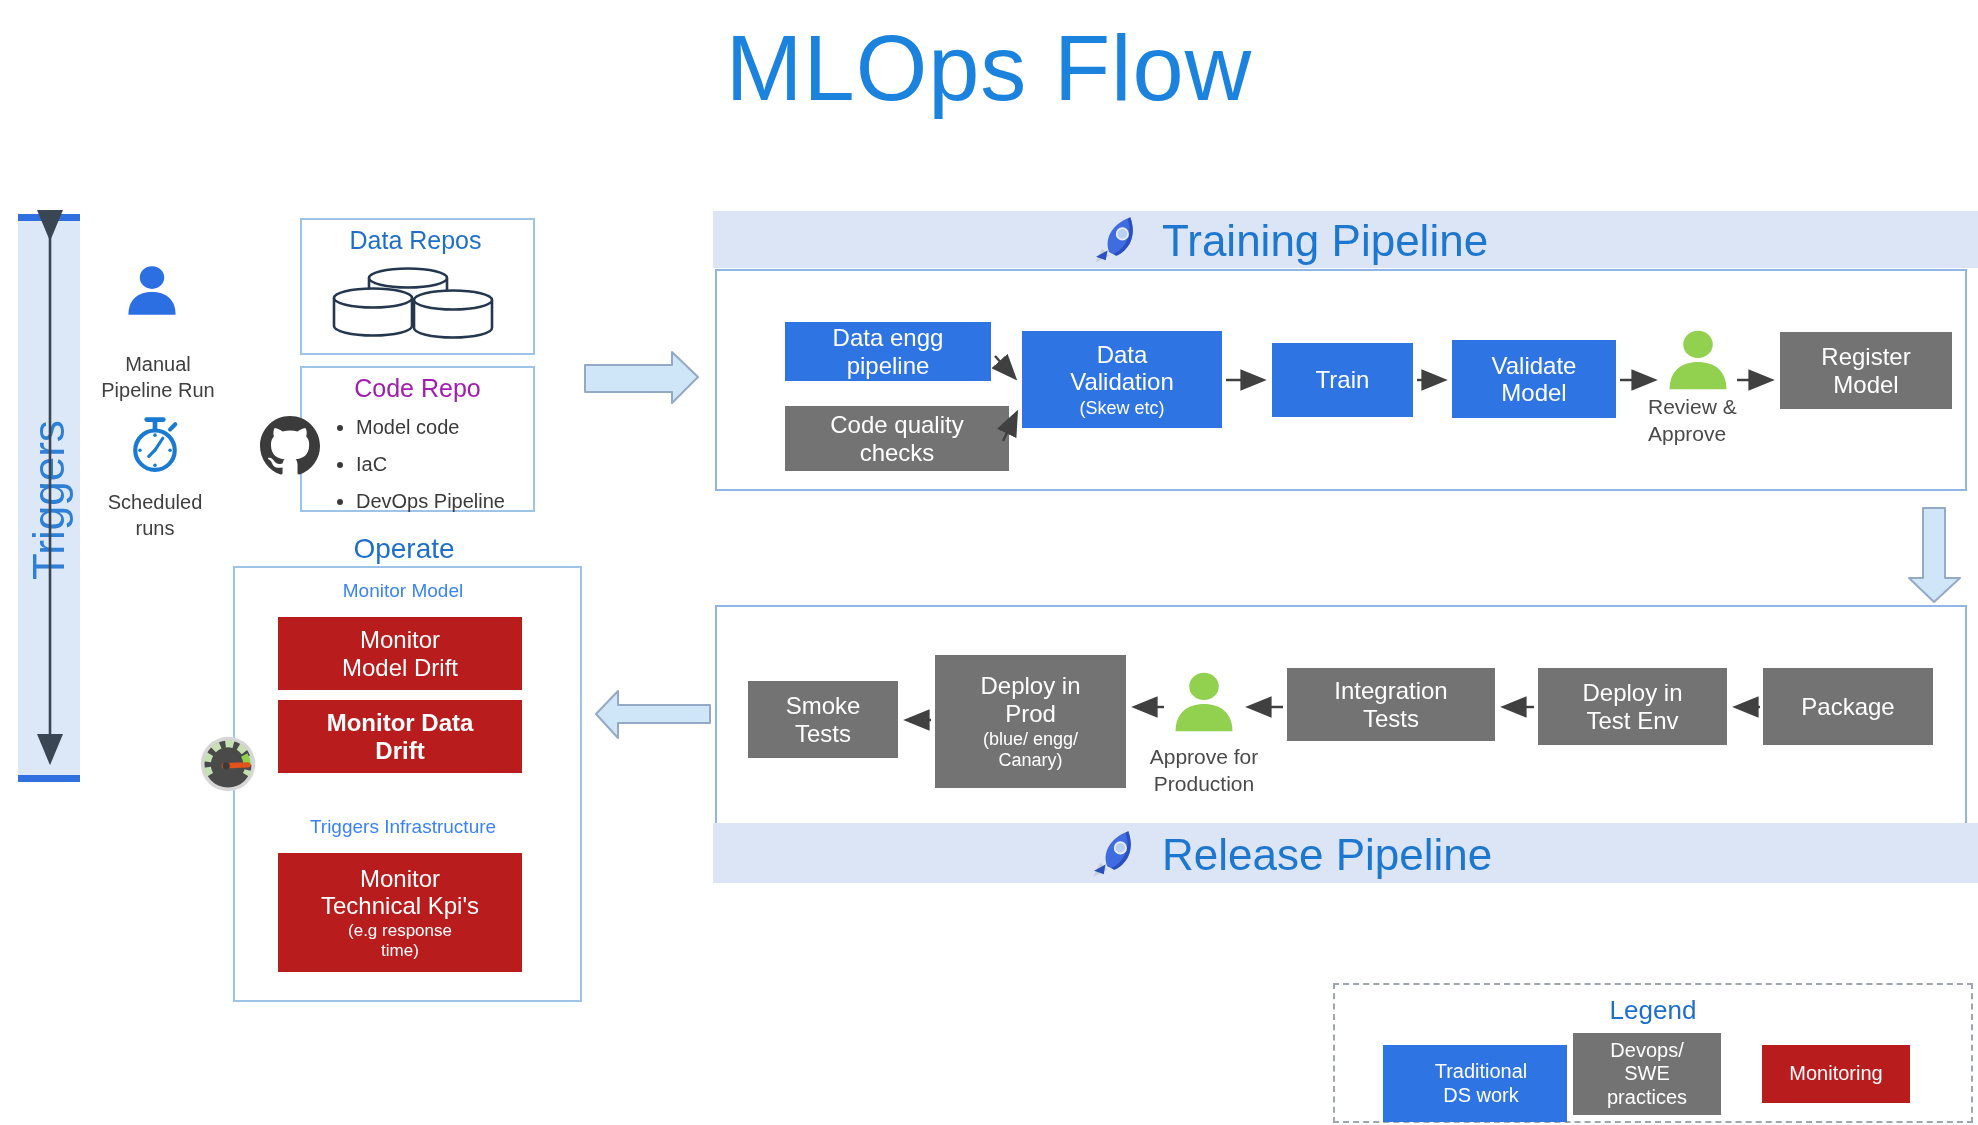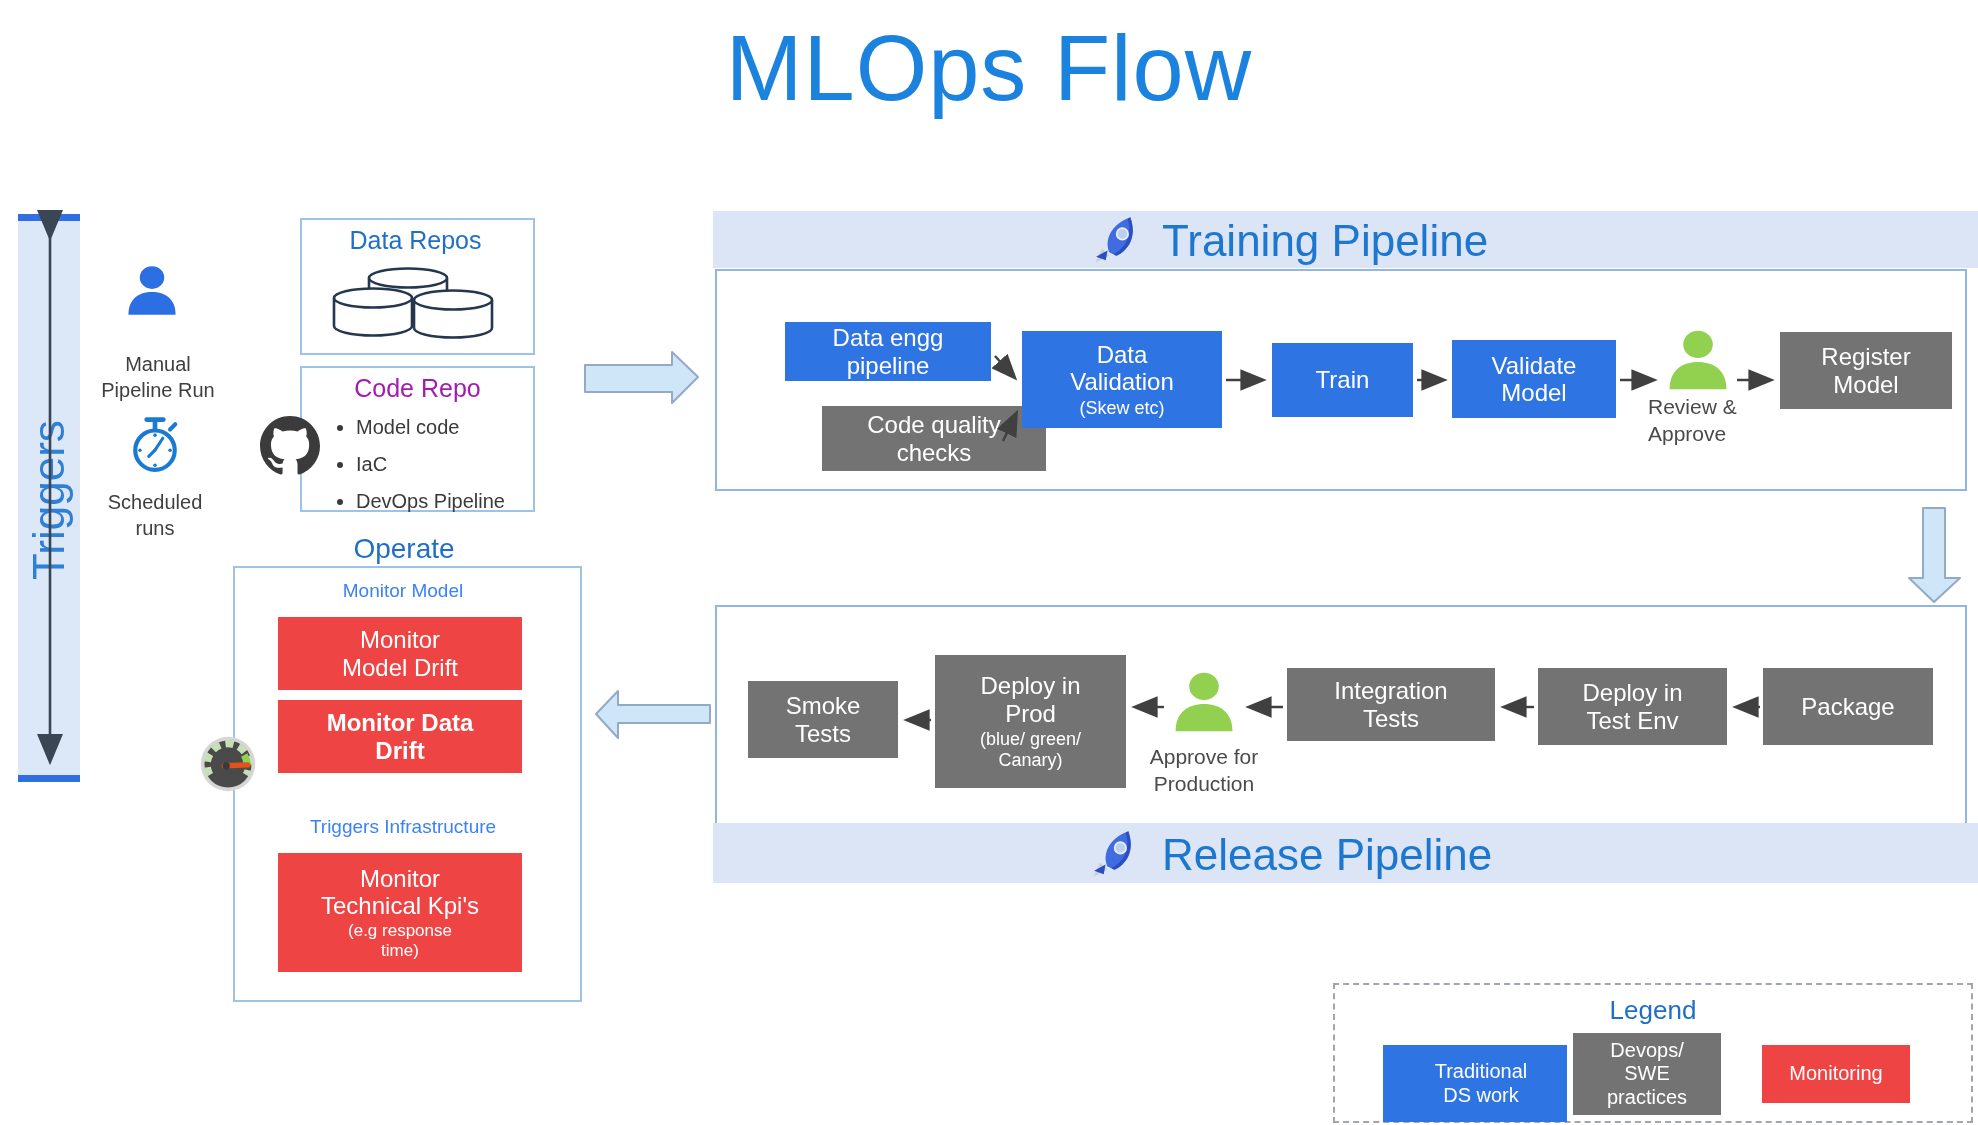--- a/index.html
+++ b/index.html
@@ -8,21 +8,21 @@
   .abs{position:absolute;}
   .title{left:0;top:16px;width:100%;text-align:center;font-size:92px;font-weight:200;
          color:#1b83de;letter-spacing:1px;}
   
   .box{position:absolute;display:flex;flex-direction:column;align-items:center;justify-content:center;
        color:#fff;text-align:center;white-space:pre-line;}
   .box .main{font-size:24px;line-height:1.14;}
   .box .sub{font-size:18px;line-height:1.15;margin-top:2px;}
   .blue{background:#2e74e2;}
   .green{background:#737373;}
-  .orange{background:#ef4444;}
+  .orange{background:#b91c1c;}
   
   .band{position:absolute;background:#dbe5f6;}
   .band-heading{position:absolute;font-size:44px;font-weight:300;color:#1e77cf;white-space:nowrap;}
   .content-box{position:absolute;background:#fff;border:2px solid #8fb6e4;}
   .frame{position:absolute;background:#fff;border:2px solid #9dc3e6;}
   .frame-title{position:absolute;color:#1f6fc8;font-size:25px;text-align:center;}
   .section-title{position:absolute;color:#1f6fc8;font-size:28px;text-align:center;}
   .gray-heading{position:absolute;color:#3b82f6;font-size:19px;text-align:center;white-space:nowrap;}
   .icon-label{position:absolute;color:#3f3f3f;font-size:20px;line-height:1.28;text-align:center;white-space:pre-line;}
   .person-blue{fill:#2b6fe2;}
@@ -144,21 +144,21 @@
     <polygon points="20,44 7,51 18,55" fill="#2b4fc0"></polygon>
   </svg>
   <div class="band-heading" style="left:1162px;top:216px;">Training Pipeline</div>
 
   <div class="content-box" style="left:715px;top:269px;width:1248px;height:218px;"></div>
 
   <div class="box blue" style="left:785px;top:322px;width:206px;height:59px;">
     <span class="main">Data engg
 pipeline</span>
   </div>
-  <div class="box green" style="left:822px;top:406px;width:224px;height:65px;">
+  <div class="box green" style="left:785px;top:406px;width:224px;height:65px;">
     <span class="main">Code quality
 checks</span>
   </div>
   <div class="box blue" style="left:1022px;top:331px;width:200px;height:97px;">
     <span class="main">Data
 Validation</span>
     <span class="sub">(Skew etc)</span>
   </div>
   <div class="box blue" style="left:1272px;top:343px;width:141px;height:74px;">
     <span class="main">Train</span>
@@ -180,21 +180,21 @@
 
   <div class="content-box" style="left:715px;top:605px;width:1248px;height:218px;"></div>
 
   <div class="box green" style="left:748px;top:681px;width:150px;height:77px;">
     <span class="main">Smoke
 Tests</span>
   </div>
   <div class="box green" style="left:935px;top:655px;width:191px;height:133px;">
     <span class="main">Deploy in
 Prod</span>
-    <span class="sub">(blue/ green/
+    <span class="sub">(blue/ engg/
 Canary)</span>
   </div>
   <svg class="abs" style="left:1168px;top:670px;" width="72" height="70" viewBox="0 0 64 64">
     <ellipse class="person-green" cx="32" cy="15" rx="13.5" ry="12.5"></ellipse>
     <path class="person-green" d="M6 56 C6 39 17 31 32 31 C47 31 58 39 58 56 Z"></path>
   </svg>
   <div class="icon-label" style="left:1124px;top:744px;width:160px;font-size:21px;color:#4a4a4a;">Approve for
 Production</div>
   <div class="box green" style="left:1287px;top:668px;width:208px;height:73px;">
     <span class="main">Integration

